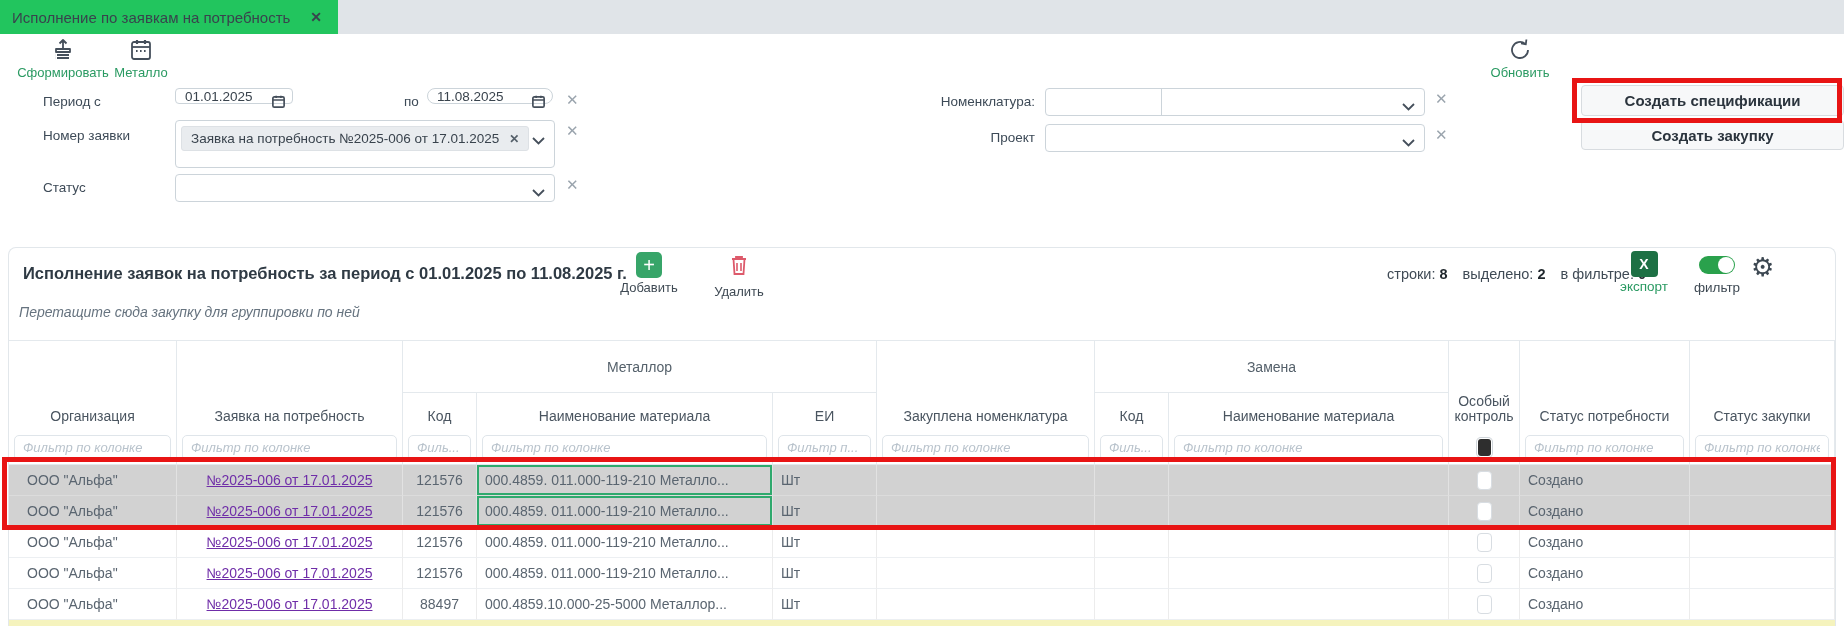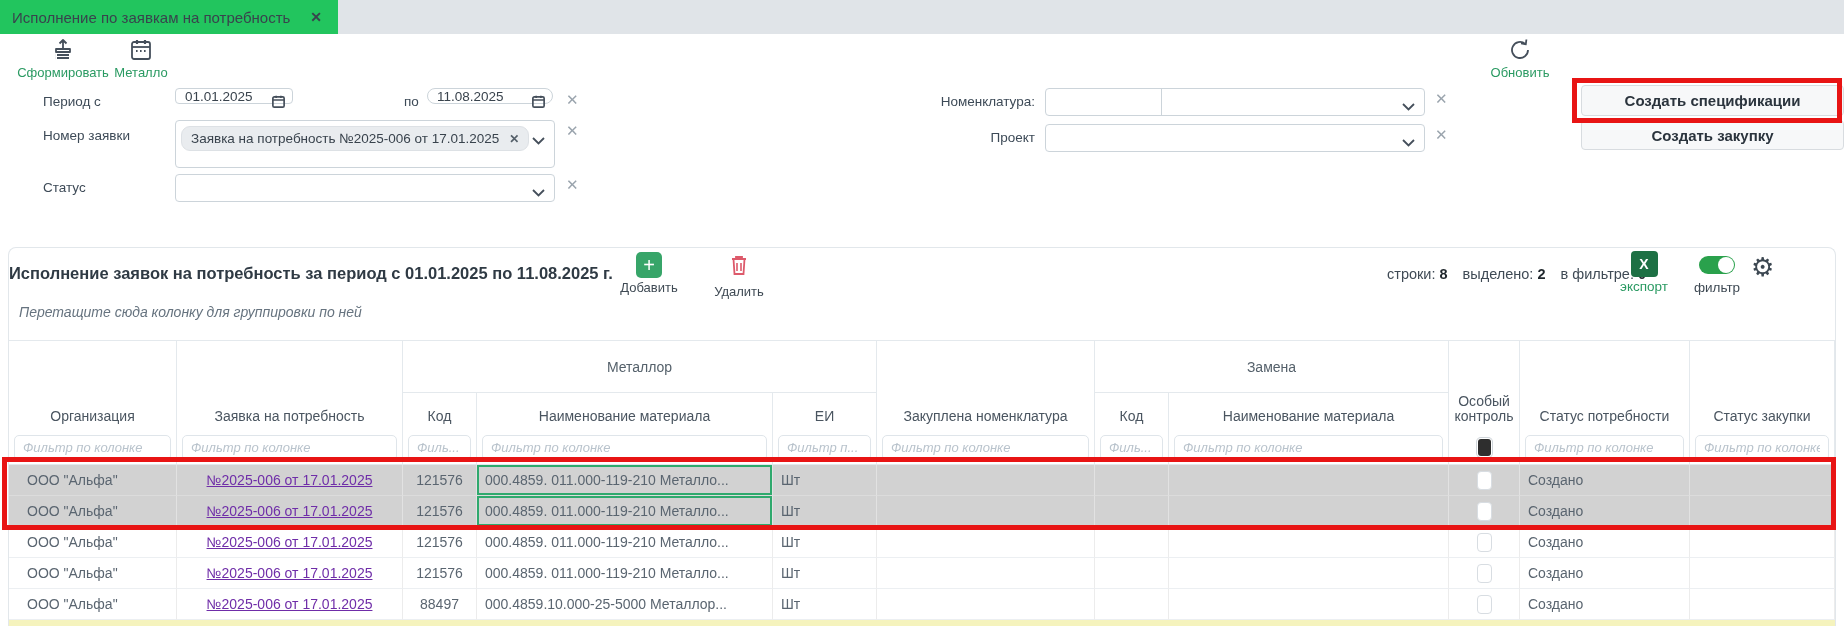--- a/index.html
+++ b/index.html
@@ -24,31 +24,31 @@
   
   .filters { position:relative; height:167px; background:#fff; font-size:13.5px;margin-left:35px; }
   .flabel { position:absolute; color:#3d4a57; }
   .fclear { position:absolute; color:#9aa4ad; font-size:15px; cursor:pointer; }
   .finput { position:absolute; height:16px; border:1px solid #ccd4da; border-radius:4px; background:#fff;
             font-family:inherit; font-size:13.5px; color:#39434d; padding:0 26px 0 9px; }
   .fbox { position:absolute; border:1px solid #ccd4da; border-radius:4px; background:#fff; }
   .chev { position:absolute; right:9px; }
   .calic { position:absolute; right:7px; top:6px; pointer-events:none; }
   .chip { position:absolute; left:5px; top:5px; height:25px; background:#e9ecef; border:1px solid #dde1e5;
-          border-radius:9px; display:flex; align-items:center; gap:10px; padding:0 9px; font-size:13.5px; color:#39434d; }
+          border-radius:3px; display:flex; align-items:center; gap:10px; padding:0 9px; font-size:13.5px; color:#39434d; }
   .chip .chip-x { color:#55606a; font-size:12px; font-weight:bold; cursor:pointer; }
   .act-btn { position:absolute; left:1546px; right:0; height:31px; background:#f7f8f9; border:1px solid #d8dce0;
              border-radius:4px; font-family:inherit; font-size:15px; font-weight:600; color:#2b343d; cursor:pointer; }
   
   .ann { position:absolute; border:5px solid #e81414; z-index:9; pointer-events:none; }
   
   .panel { position:absolute; left:8px; right:8px; top:247px; bottom:0; background:#fff;
            border:1px solid #e2e7eb; border-bottom:none; border-radius:8px 8px 0 0; overflow:hidden; }
   .panel-head { position:relative; height:53px; }
-  .grid-title { position:absolute; left:0; top:16px; font-size:16.5px; font-weight:bold; color:#2f3a44; }
+  .grid-title { position:absolute; left:14px; top:16px; font-size:16.5px; font-weight:bold; color:#2f3a44; }
   .mini-tool { position:absolute; top:4px; width:84px; text-align:center; cursor:pointer; }
   .mini-tool .mlabel { display:block; font-size:13px; color:#3f4a54; margin-top:2px; }
   #tool-add { left:598px; }
   #tool-delete { left:688px; }
   .plus-btn { display:inline-flex; width:26px; height:26px; background:#37a569; border-radius:5px; color:#fff;
               font-size:20px; line-height:24px; align-items:center; justify-content:center; }
   .stats { position:absolute; left:1378px; top:18px; display:flex; gap:15px; font-size:14.5px; color:#3f4a55; white-space:nowrap; }
   .stats b { color:#1f262c; }
   .excel-block { position:absolute; left:1604px; top:3px; width:62px; text-align:center; cursor:pointer; }
   .excel-ic { display:inline-flex; width:27px; height:26px; background:#1d7044; border-radius:4px; color:#fff;
@@ -230,21 +230,21 @@
       <div class="excel-block">
         <span class="excel-ic">X</span>
         <span class="mlabel">экспорт</span>
       </div>
       <div class="toggle-block">
         <span class="toggle"><span class="knob"></span></span>
         <span class="mlabel">фильтр</span>
       </div>
       <span class="gear">⚙</span>
     </div>
-    <div class="hint">Перетащите сюда колонку для группировки по ней</div>
+    <div class="hint">Перетащите сюда закупку для группировки по ней</div>
 
     <div class="tbl">
 
       <div class="gh"></div>
       <div class="gh"></div>
       <div class="gh grp s3">Металлор</div>
       <div class="gh"></div>
       <div class="gh grp s2">Замена</div>
       <div class="gh"></div>
       <div class="gh"></div>

